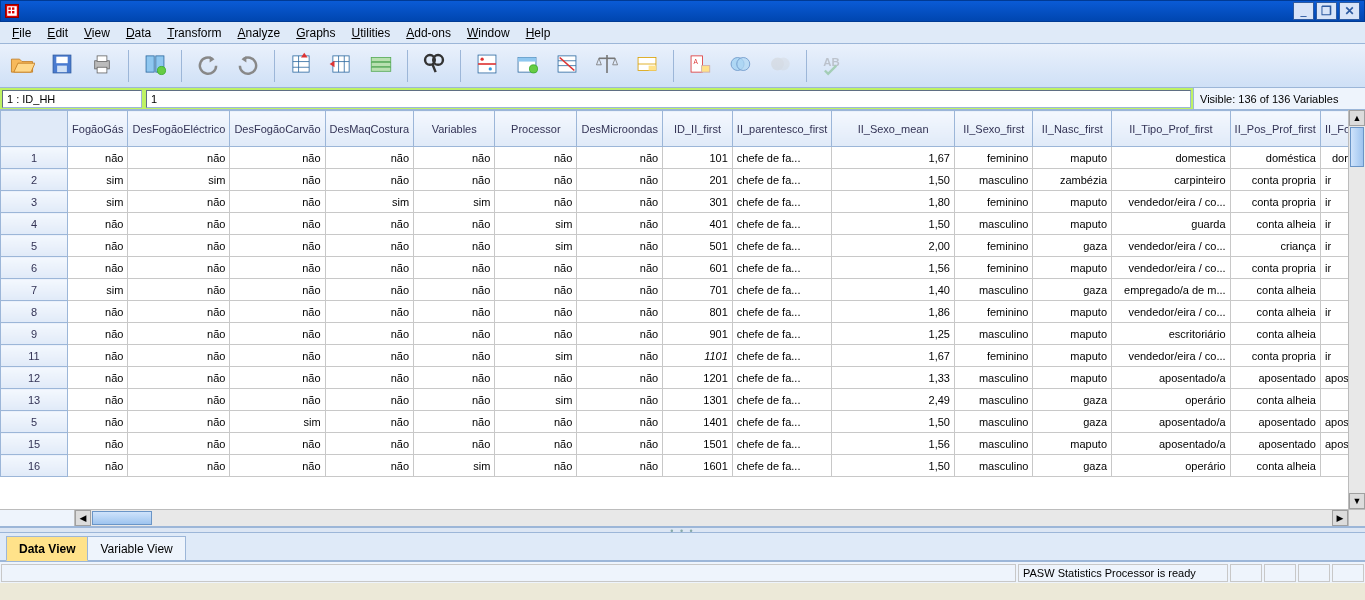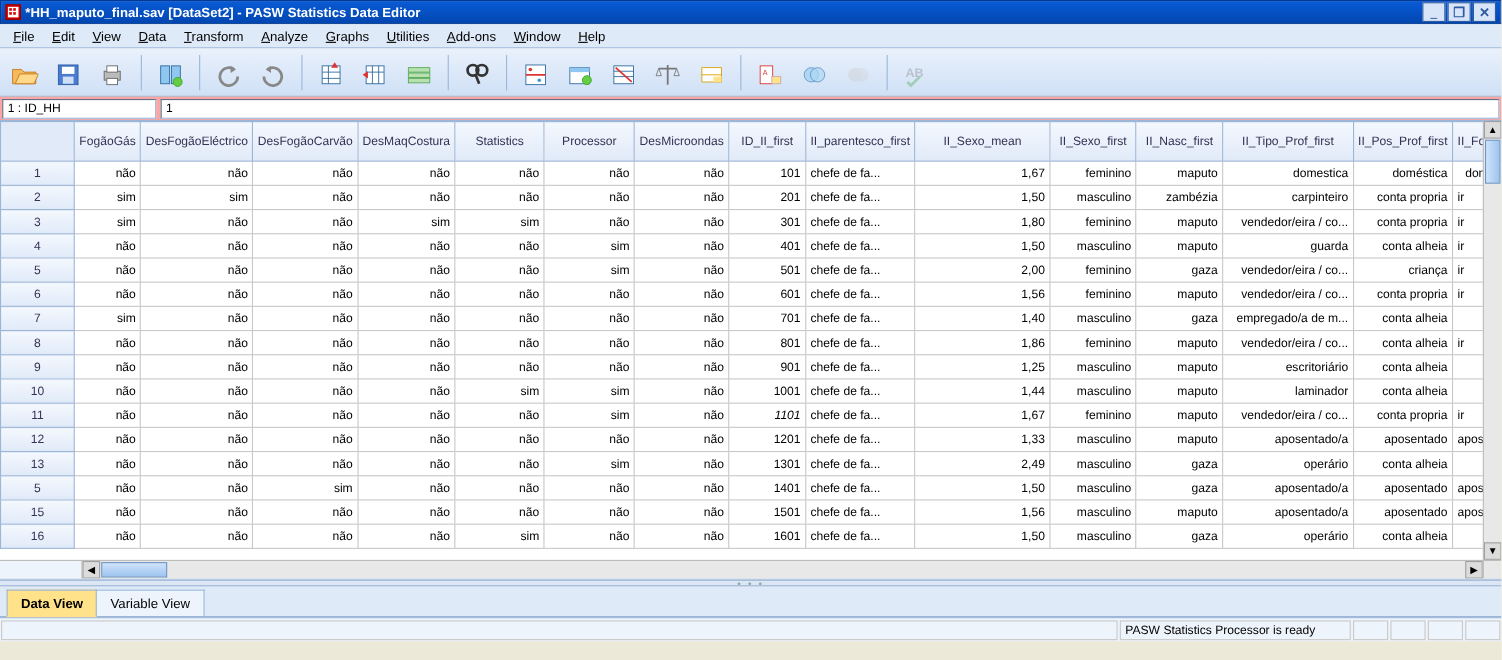--- a/index.html
+++ b/index.html
@@ -16,25 +16,25 @@
     height: 22px; background: #dfeaf8; border-bottom: 1px solid #9cb6d8;
     display: flex; align-items: center; padding: 0 4px; font-size: 12px;
   }
   .menubar .menuitem { padding: 2px 8px; }
   .menubar .menuitem u { text-decoration: underline; }
   .toolbar {
     height: 44px; background: linear-gradient(to bottom,#eaf1fc,#cfe0f6);
     border-bottom: 1px solid #9cb6d8;
     display: flex; align-items: center; padding: 2px 6px; gap: 8px;
   }
-  .tbtn { width: 32px; height: 32px; border:1px solid transparent; border-radius:3px; display:flex; align-items:flex-end; justify-content:center; }
+  .tbtn { width: 32px; height: 32px; border:1px solid transparent; border-radius:3px; display:flex; align-items:flex-start; justify-content:center; }
   .tbtn svg { width: 26px; height: 26px; }
   .tsep { width:1px; height:32px; background:#9cb6d8; margin:0 2px;}
   .cellbar {
-    height: 22px; background: #fca5a5; border-bottom: 1px solid #9cb6d8;
+    height: 22px; background: #bef264; border-bottom: 1px solid #9cb6d8;
     display: flex; align-items: center; font-size: 11px;
   }
   .cellbar .cellref { width: 140px; border: 1px inset #9cb6d8; background:#fff; height:18px; margin:0 2px; padding:1px 4px; display:flex; align-items:center;}
   .cellbar .cellval { flex:1; border: 1px inset #9cb6d8; background:#fff; height:18px; margin:0 2px; padding:1px 4px; display:flex; align-items:center;}
   .cellbar .visible  { width: 172px; text-align:left; padding:1px 6px; border-left:1px solid #9cb6d8; height:100%; display:flex; align-items:center; background:#eef4fc;}
   .grid-area {
     position: relative; height: 417px; background:#fff; border-bottom:1px solid #9cb6d8; overflow:hidden;
   }
   table.grid { border-collapse: collapse; table-layout: fixed; }
   table.grid th, table.grid td {
@@ -82,21 +82,20 @@
 <div class="titlebar">
   <div class="appicon">
     <svg viewBox="0 0 10 10">
         <rect x="1" y="1" width="8" height="8" fill="#fff"></rect>
         <rect x="2" y="2" width="2" height="2" fill="#d00"></rect>
         <rect x="5" y="2" width="2" height="2" fill="#d00"></rect>
         <rect x="2" y="5" width="2" height="2" fill="#d00"></rect>
         <rect x="5" y="5" width="2" height="2" fill="#d00"></rect>
       </svg>
   </div>
-  <span>*HH_maputo_final.sav [DataSet2] - PASW Statistics Data Editor</span>
   <div class="spacer"></div>
   <div class="winbtn">_</div>
   <div class="winbtn">❐</div>
   <div class="winbtn">✕</div>
 </div>
 
 <div class="menubar" id="menubar">
     <div class="menuitem"><u>F</u>ile</div>
     <div class="menuitem"><u>E</u>dit</div>
     <div class="menuitem"><u>V</u>iew</div>
@@ -254,32 +253,35 @@
     </div>
 </div>
 
 <div class="cellbar">
   <div class="cellref">
       <span>1 : ID_HH</span>
     </div>
   <div class="cellval">
       <span>1</span>
     </div>
+  <div class="visible">
+      <span>Visible: 136 of 136 Variables</span>
+    </div>
 </div>
 
 <div class="grid-area">
   <table class="grid" id="grid">
       <thead>
         <tr>
           <th class="corner" style="width: 75px;"></th>
           <th style="width: 58px;">FogãoGás</th>
           <th style="width: 80px;">DesFogãoEléctrico</th>
           <th style="width: 83px;">DesFogãoCarvão</th>
           <th style="width: 80px;">DesMaqCostura</th>
-          <th style="width: 86px;">Statistics</th>
+          <th style="width: 86px;">Variables</th>
           <th style="width: 86px;">Processor</th>
           <th style="width: 86px;">DesMicroondas</th>
           <th style="width: 72px;">ID_II_first</th>
           <th style="width: 80px;">II_parentesco_first</th>
           <th style="width: 130px;">II_Sexo_mean</th>
           <th style="width: 80px;">II_Sexo_first</th>
           <th style="width: 80px;">II_Nasc_first</th>
           <th style="width: 120px;">II_Tipo_Prof_first</th>
           <th style="width: 82px;">II_Pos_Prof_first</th>
           <th style="width: 44px;">II_For_</th>
@@ -438,38 +440,20 @@
           <td style="width: 80px;">não</td>
           <td style="width: 86px;">não</td>
           <td style="width: 86px;">não</td>
           <td style="width: 86px;">não</td>
           <td style="width: 72px;">901</td>
           <td class="txt" style="width: 80px;">chefe de fa...</td>
           <td style="width: 130px;">1,25</td>
           <td style="width: 80px;">masculino</td>
           <td style="width: 80px;">maputo</td>
           <td style="width: 120px;">escritoriário</td>
-          <td style="width: 82px;">conta alheia</td>
-          <td class="txt" style="width: 44px;"></td>
-        </tr>
-        <tr>
-          <th class="rowhdr">10</th>
-          <td style="width: 58px;">não</td>
-          <td style="width: 80px;">não</td>
-          <td style="width: 83px;">não</td>
-          <td style="width: 80px;">não</td>
-          <td style="width: 86px;">sim</td>
-          <td style="width: 86px;">sim</td>
-          <td style="width: 86px;">não</td>
-          <td style="width: 72px;">1001</td>
-          <td class="txt" style="width: 80px;">chefe de fa...</td>
-          <td style="width: 130px;">1,44</td>
-          <td style="width: 80px;">masculino</td>
-          <td style="width: 80px;">maputo</td>
-          <td style="width: 120px;">laminador</td>
           <td style="width: 82px;">conta alheia</td>
           <td class="txt" style="width: 44px;"></td>
         </tr>
         <tr>
           <th class="rowhdr">11</th>
           <td style="width: 58px;">não</td>
           <td style="width: 80px;">não</td>
           <td style="width: 83px;">não</td>
           <td style="width: 80px;">não</td>
           <td style="width: 86px;">não</td>

